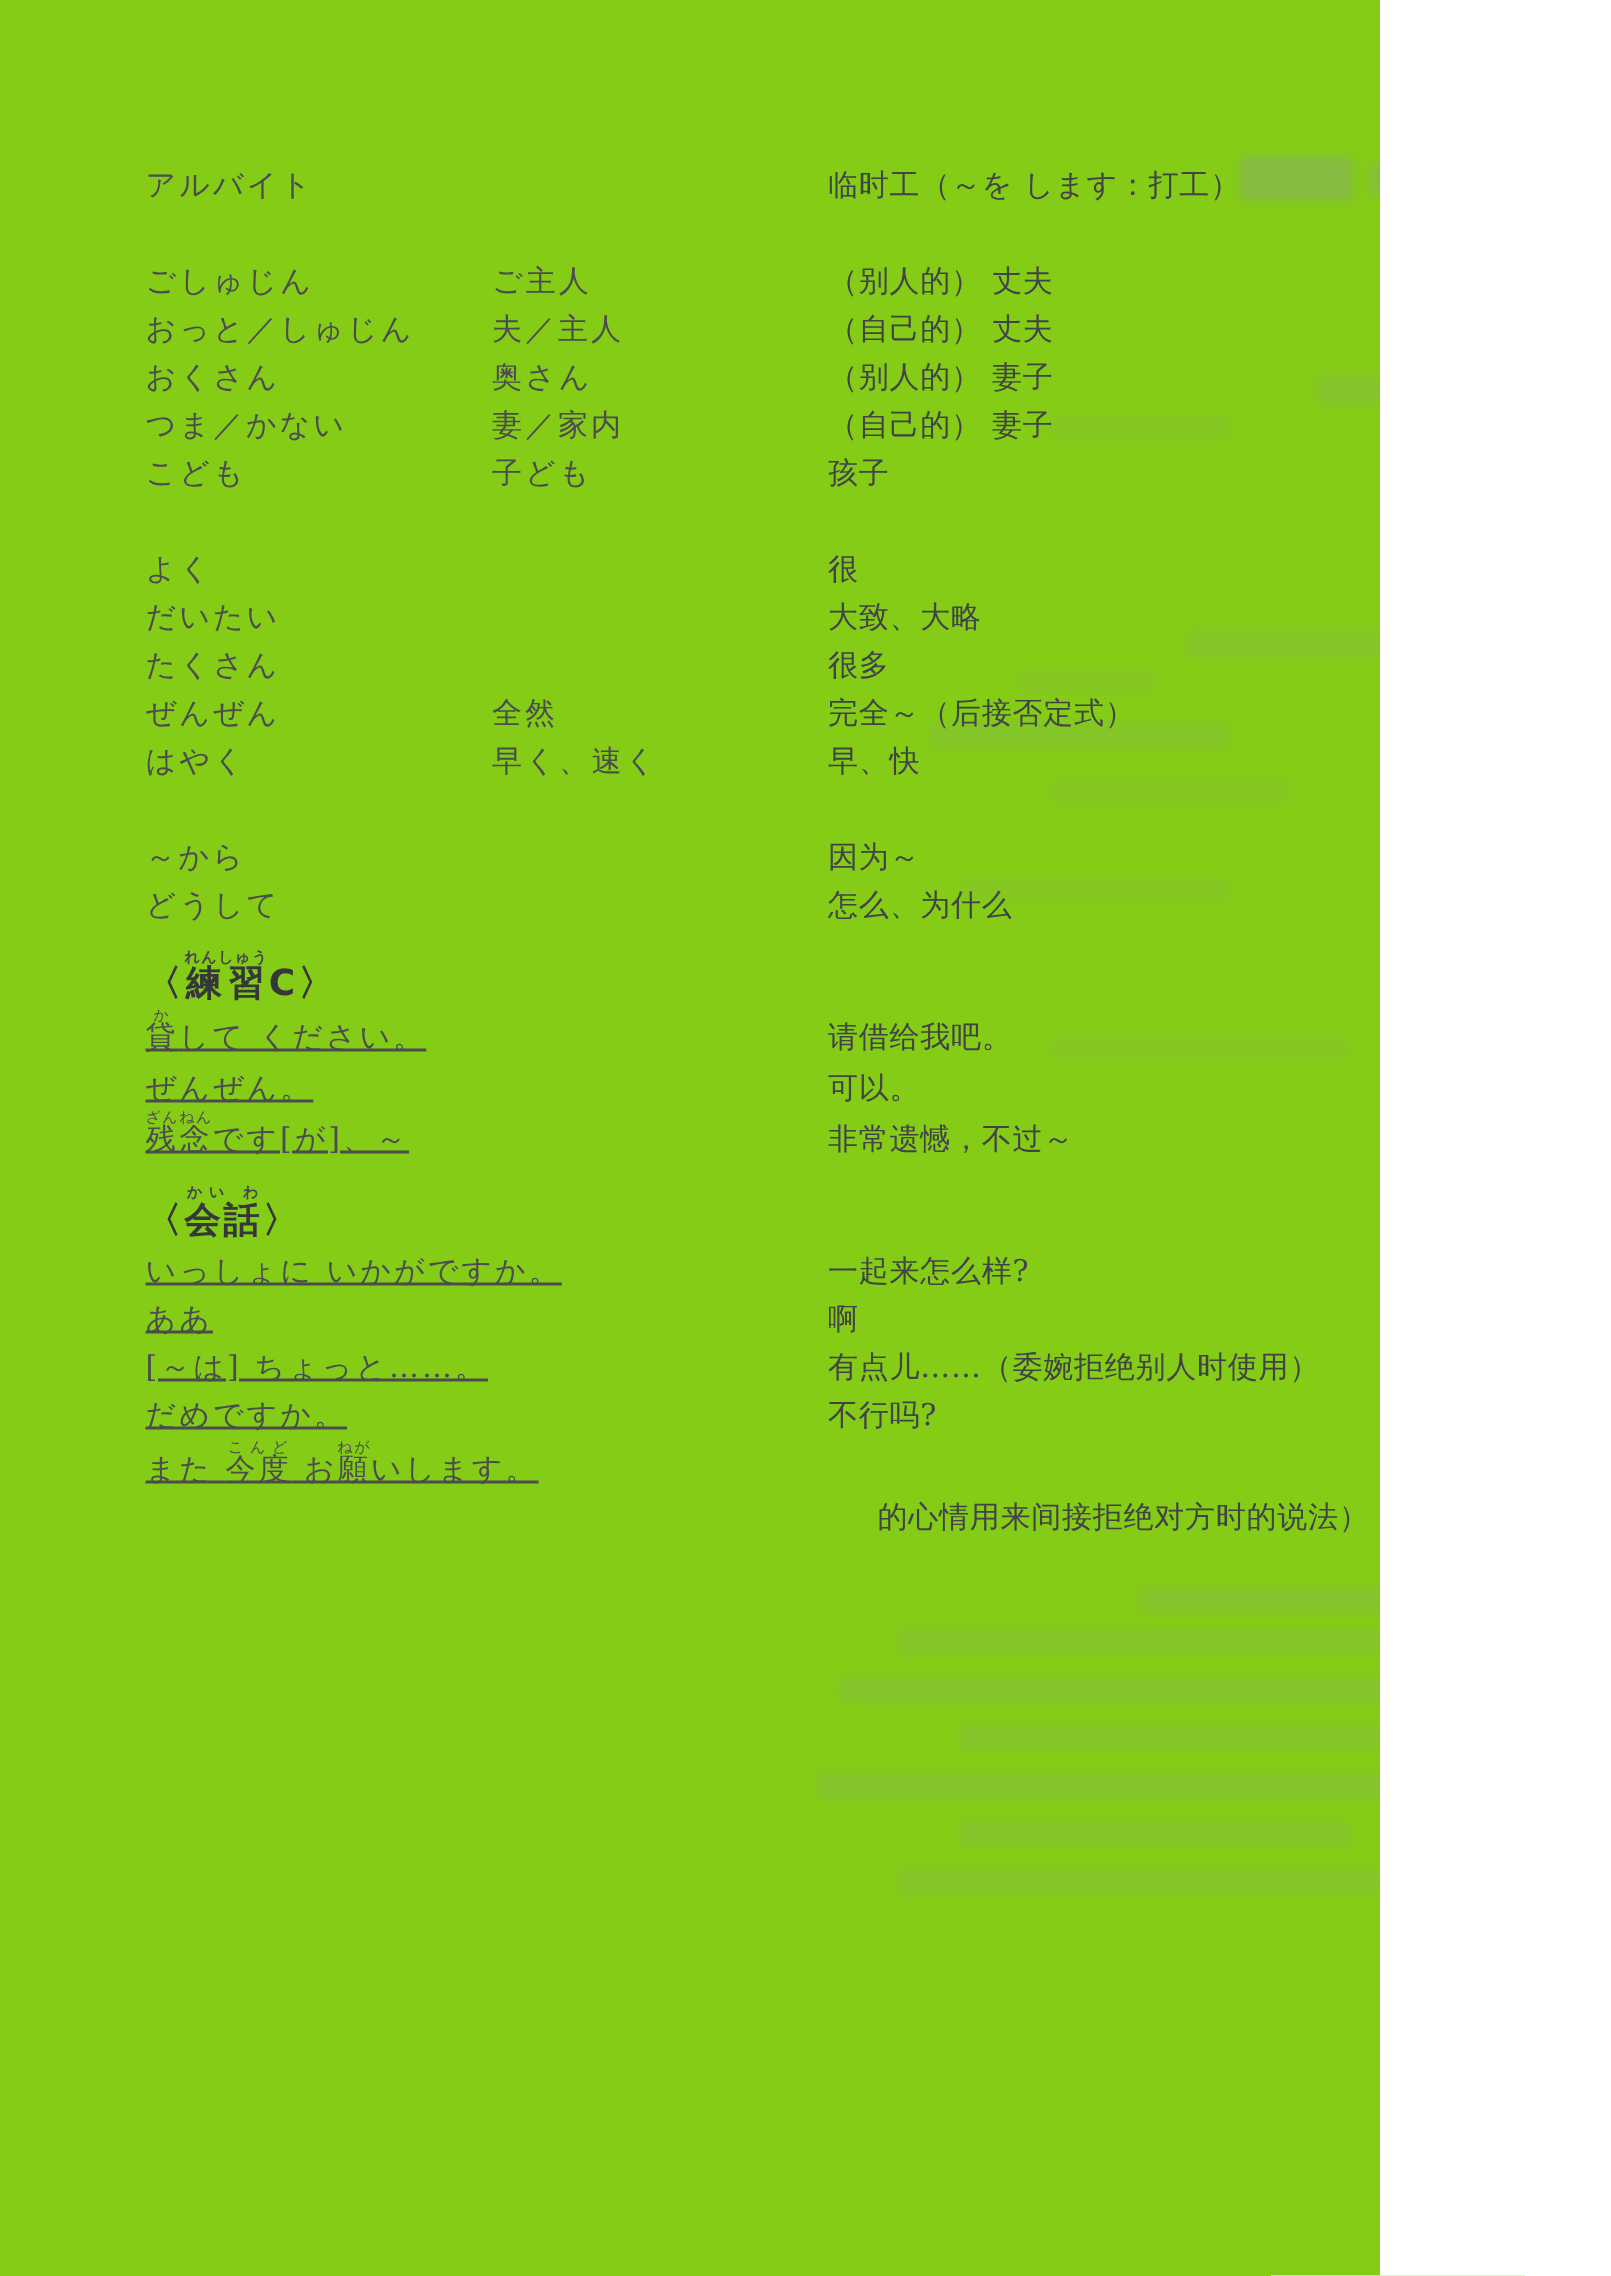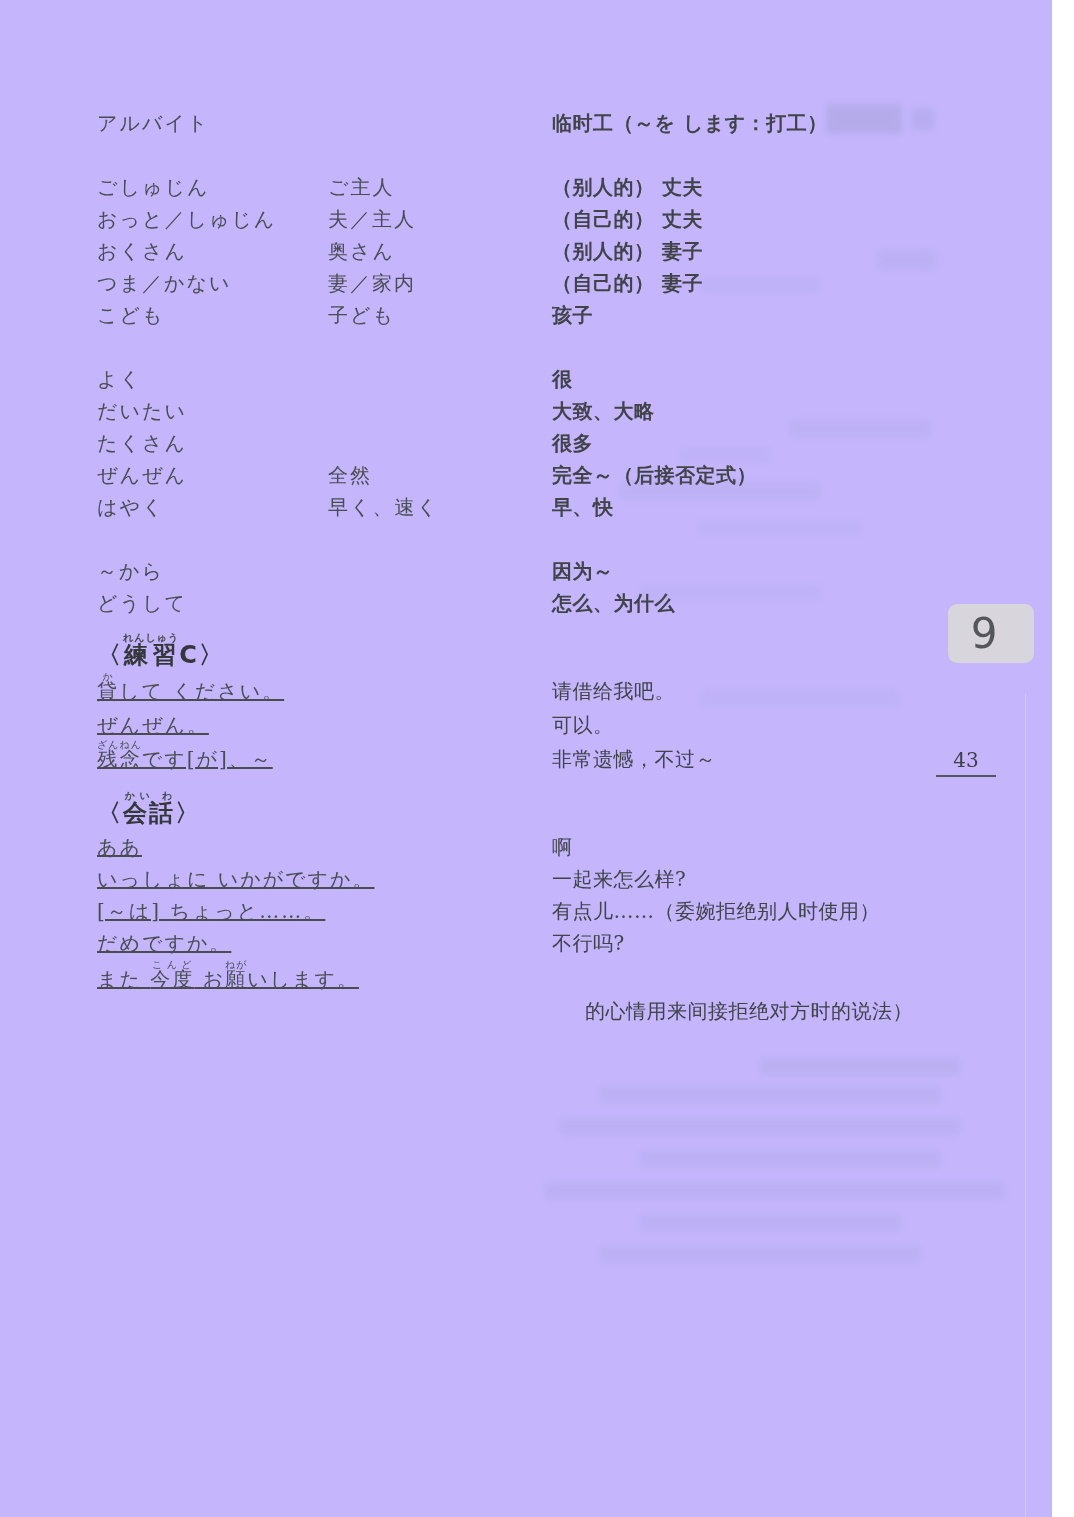--- a/index.html
+++ b/index.html
@@ -1,30 +1,30 @@
 <!DOCTYPE html>
 <html><head>
 <meta charset="utf-8">
 <style>
   html,body { margin:0; padding:0; background:#ffffff; }
   .page {
     position:relative;
-    width:1052px; height:1517px;
-    background:#c4b5fd;
+    width:920px; height:1517px;
+    background:#84cc16;
     overflow:hidden;
     font-family:"DejaVu Serif", serif;
     color:#46484b;
   }
   .content { position:absolute; left:97px; top:105px; width:977px; }
 
   
   .vrow { display:flex; align-items:flex-end; height:32px; }
   .c1 { width:231px; }
   .c2 { width:224px; }
-  .c3 { flex:1;font-weight:bold; }
+  .c3 { flex:1; }
   .vgap { height:32px; }
 
   .jp { font-size:20px; letter-spacing:2px; color:#4a4c4f; }
   .cn { font-size:20px; letter-spacing:0.5px; color:#414346; }
 
   
   .sline { display:flex; align-items:flex-end; height:34px; }
   .sline.h32 { height:32px; }
   .sline.h36 { height:36px; }
   .s1 { width:455px;text-decoration:underline; }
@@ -178,26 +178,26 @@
       <div class="s2 cn">非常遗憾，不过～</div>
     </div>
 
     <div class="sec-hdr second">
       <span>〈</span>
         <ruby><span>会話</span><rt>かい わ</rt></ruby>
         <span>〉</span>
     </div>
 
     <div class="sline h32">
+      <div class="s1 jp">いっしょに いかがですか。</div>
+      <div class="s2 cn">一起来怎么样?</div>
+    </div>
+    <div class="sline h32">
       <div class="s1 jp">ああ</div>
       <div class="s2 cn">啊</div>
-    </div>
-    <div class="sline h32">
-      <div class="s1 jp">いっしょに いかがですか。</div>
-      <div class="s2 cn">一起来怎么样?</div>
     </div>
     <div class="sline h32">
       <div class="s1 jp">[～は] ちょっと……。</div>
       <div class="s2 cn">有点儿……（委婉拒绝别人时使用）</div>
     </div>
     <div class="sline h32">
       <div class="s1 jp">だめですか。</div>
       <div class="s2 cn">不行吗?</div>
     </div>
     <div class="sline h36">

